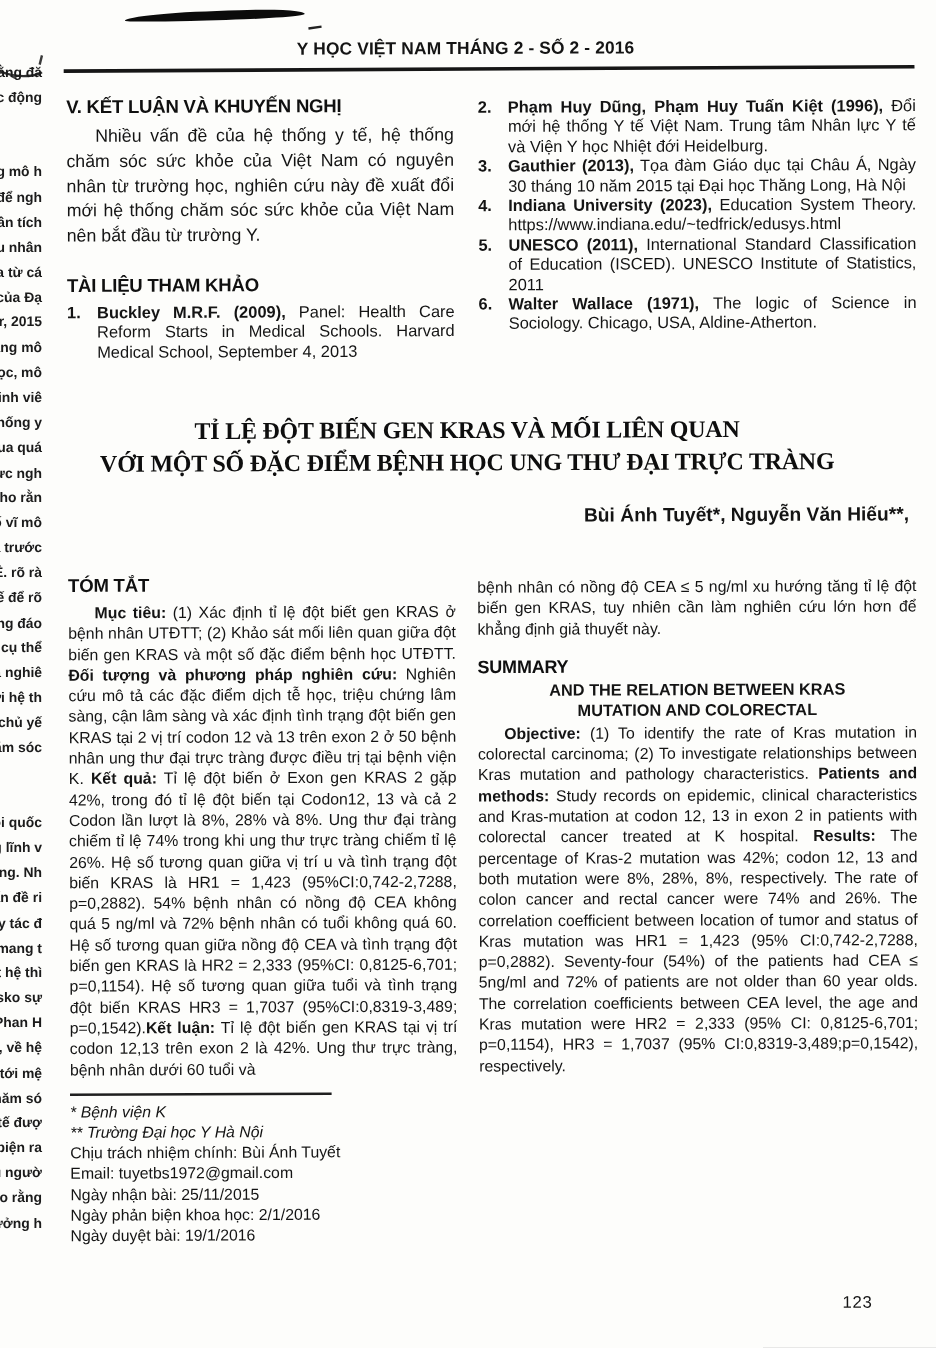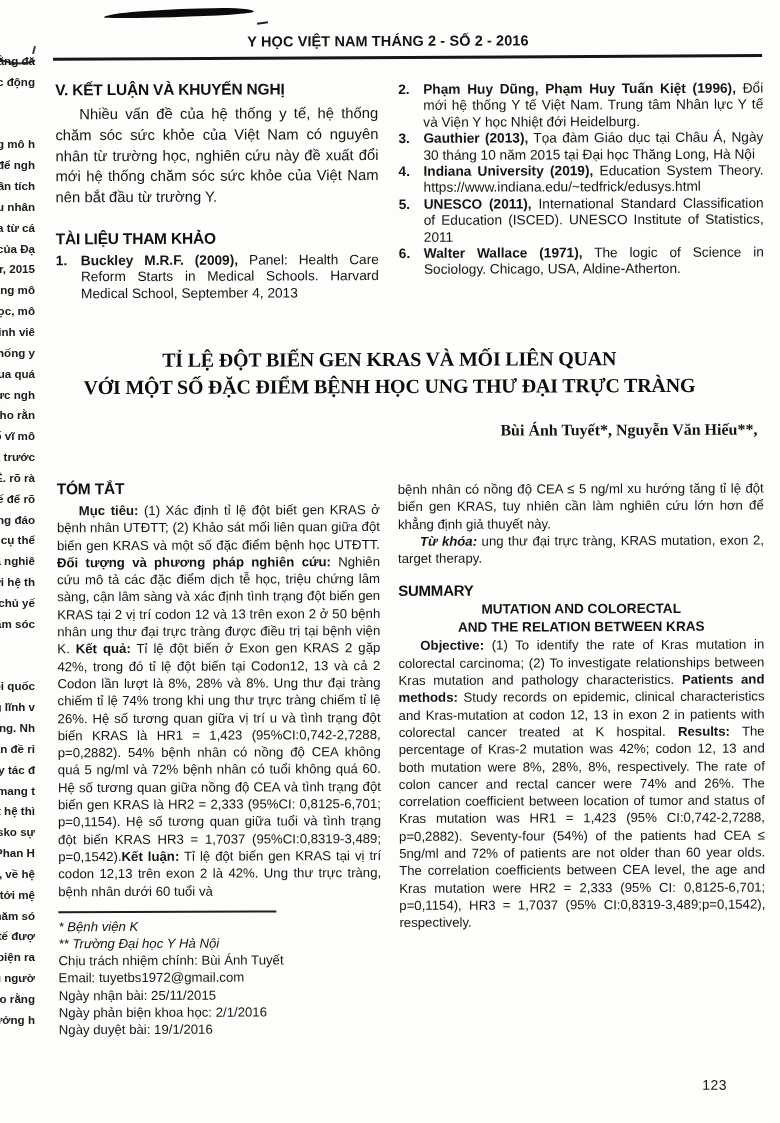--- a/index.html
+++ b/index.html
@@ -48,21 +48,21 @@
   .ref { display:flex; font-size:13.7px; line-height:16.4px; }
   .ref-num { width:25px; font-weight:bold; flex:none; }
   .ref-body { flex:1; text-align:justify; }
   .ref-body b { font-weight:bold; }
 
   
   .title-block { position:absolute; left:0; top:346px; width:100%; text-align:center;
     font-family:"Liberation Serif", serif; font-weight:bold; color:#0e0e0e; }
   .title-line { font-size:20px; line-height:26.5px; letter-spacing:-0.2px; }
   .authors { position:absolute; right:22px; top:420px; text-align:center;
-    font-family:Liberation Serif, serif; font-weight:bold; font-size:16px; line-height:22.5px; }
+    font-family:Liberation Sans, sans-serif; font-weight:bold; font-size:16px; line-height:22.5px; }
 
   
   .colB-left { position:absolute; left:57px; top:479px; width:323px; }
   .colB-right { position:absolute; left:398px; top:481px; width:366px; }
   .colB-left .sec { margin-bottom:4px; }
   .abs, .eng, .fn { font-size:13.2px; line-height:17.3px; text-align:justify; }
   .abs b, .eng b { font-weight:bold; }
   .keywords { margin-top:0; }
   .iser { font-style:italic; }
   .fnrule { width:218px; height:2px; background:#1f1f1f; margin:11px 0 5px; }
@@ -252,21 +252,21 @@
             <span class="ref-body"><b>Phạm Huy Dũng, Phạm Huy Tuấn Kiệt (1996),</b><span> Đổi mới hệ thống Y tế Việt Nam. Trung tâm Nhân lực Y tế và Viện Y học Nhiệt đới Heidelburg.</span></span>
           </div>
 
           <div class="ref">
             <span class="ref-num">3.</span>
             <span class="ref-body"><b>Gauthier (2013),</b><span> Tọa đàm Giáo dục tại Châu Á, Ngày 30 tháng 10 năm 2015 tại Đại học Thăng Long, Hà Nội</span></span>
           </div>
 
           <div class="ref">
             <span class="ref-num">4.</span>
-            <span class="ref-body"><b>Indiana University (2019),</b><span> Education System Theory. https://www.indiana.edu/~tedfrick/edusys.html</span></span>
+            <span class="ref-body"><b>Indiana University (2023),</b><span> Education System Theory. https://www.indiana.edu/~tedfrick/edusys.html</span></span>
           </div>
 
           <div class="ref">
             <span class="ref-num">5.</span>
             <span class="ref-body"><b>UNESCO (2011),</b><span> International Standard Classification of Education (ISCED). UNESCO Institute of Statistics, 2011</span></span>
           </div>
 
           <div class="ref">
             <span class="ref-num">6.</span>
             <span class="ref-body"><b>Walter Wallace (1971),</b><span> The logic of Science in Sociology. Chicago, USA, Aldine-Atherton.</span></span>
@@ -292,24 +292,23 @@
         <div>Chịu trách nhiệm chính: Bùi Ánh Tuyết</div>
         <div>Email: tuyetbs1972@gmail.com</div>
         <div>Ngày nhận bài: 25/11/2015</div>
         <div>Ngày phản biện khoa học: 2/1/2016</div>
         <div>Ngày duyệt bài: 19/1/2016</div>
       </div>
     </section>
 
     <section class="colB-right">
       <p class="abs">bệnh nhân có nồng độ CEA ≤ 5 ng/ml xu hướng tăng tỉ lệ đột biến gen KRAS, tuy nhiên cần làm nghiên cứu lớn hơn để khẳng định giả thuyết này.</p>
-      <p class="abs ind2 keywords"><b class="iser">Từ khóa:</b><span> ung thư đại trực tràng, KRAS mutation, exon 2, target therapy.</span></p>
       <h2 class="sec sum-head">SUMMARY</h2>
       <div class="sum-title">
+        <div>AND THE RELATION BETWEEN KRAS</div>
         <div>MUTATION AND COLORECTAL</div>
-        <div>AND THE RELATION BETWEEN KRAS</div>
       </div>
       <p class="eng ind2"><b>Objective:</b><span> (1) To identify the rate of Kras mutation in colorectal carcinoma; (2) To investigate relationships between Kras mutation and pathology characteristics. </span><b>Patients and methods:</b><span> Study records on epidemic, clinical characteristics and Kras-mutation at codon 12, 13 in exon 2 in patients with colorectal cancer treated at K hospital. </span><b>Results:</b><span> The percentage of Kras-2 mutation was 42%; codon 12, 13 and both mutation were 8%, 28%, 8%, respectively. The rate of colon cancer and rectal cancer were 74% and 26%. The correlation coefficient between location of tumor and status of Kras mutation was HR1 = 1,423 (95% CI:0,742-2,7288, p=0,2882). Seventy-four (54%) of the patients had CEA ≤ 5ng/ml and 72% of patients  are not older than 60 year olds. The correlation coefficients between CEA level, the age and Kras mutation were HR2 = 2,333 (95% CI: 0,8125-6,701; p=0,1154), HR3 = 1,7037 (95% CI:0,8319-3,489;p=0,1542), respectively.</span></p>
     </section>
 
     <div class="pagenum">123</div>
   </div>
 </div>
 
 </body></html>

